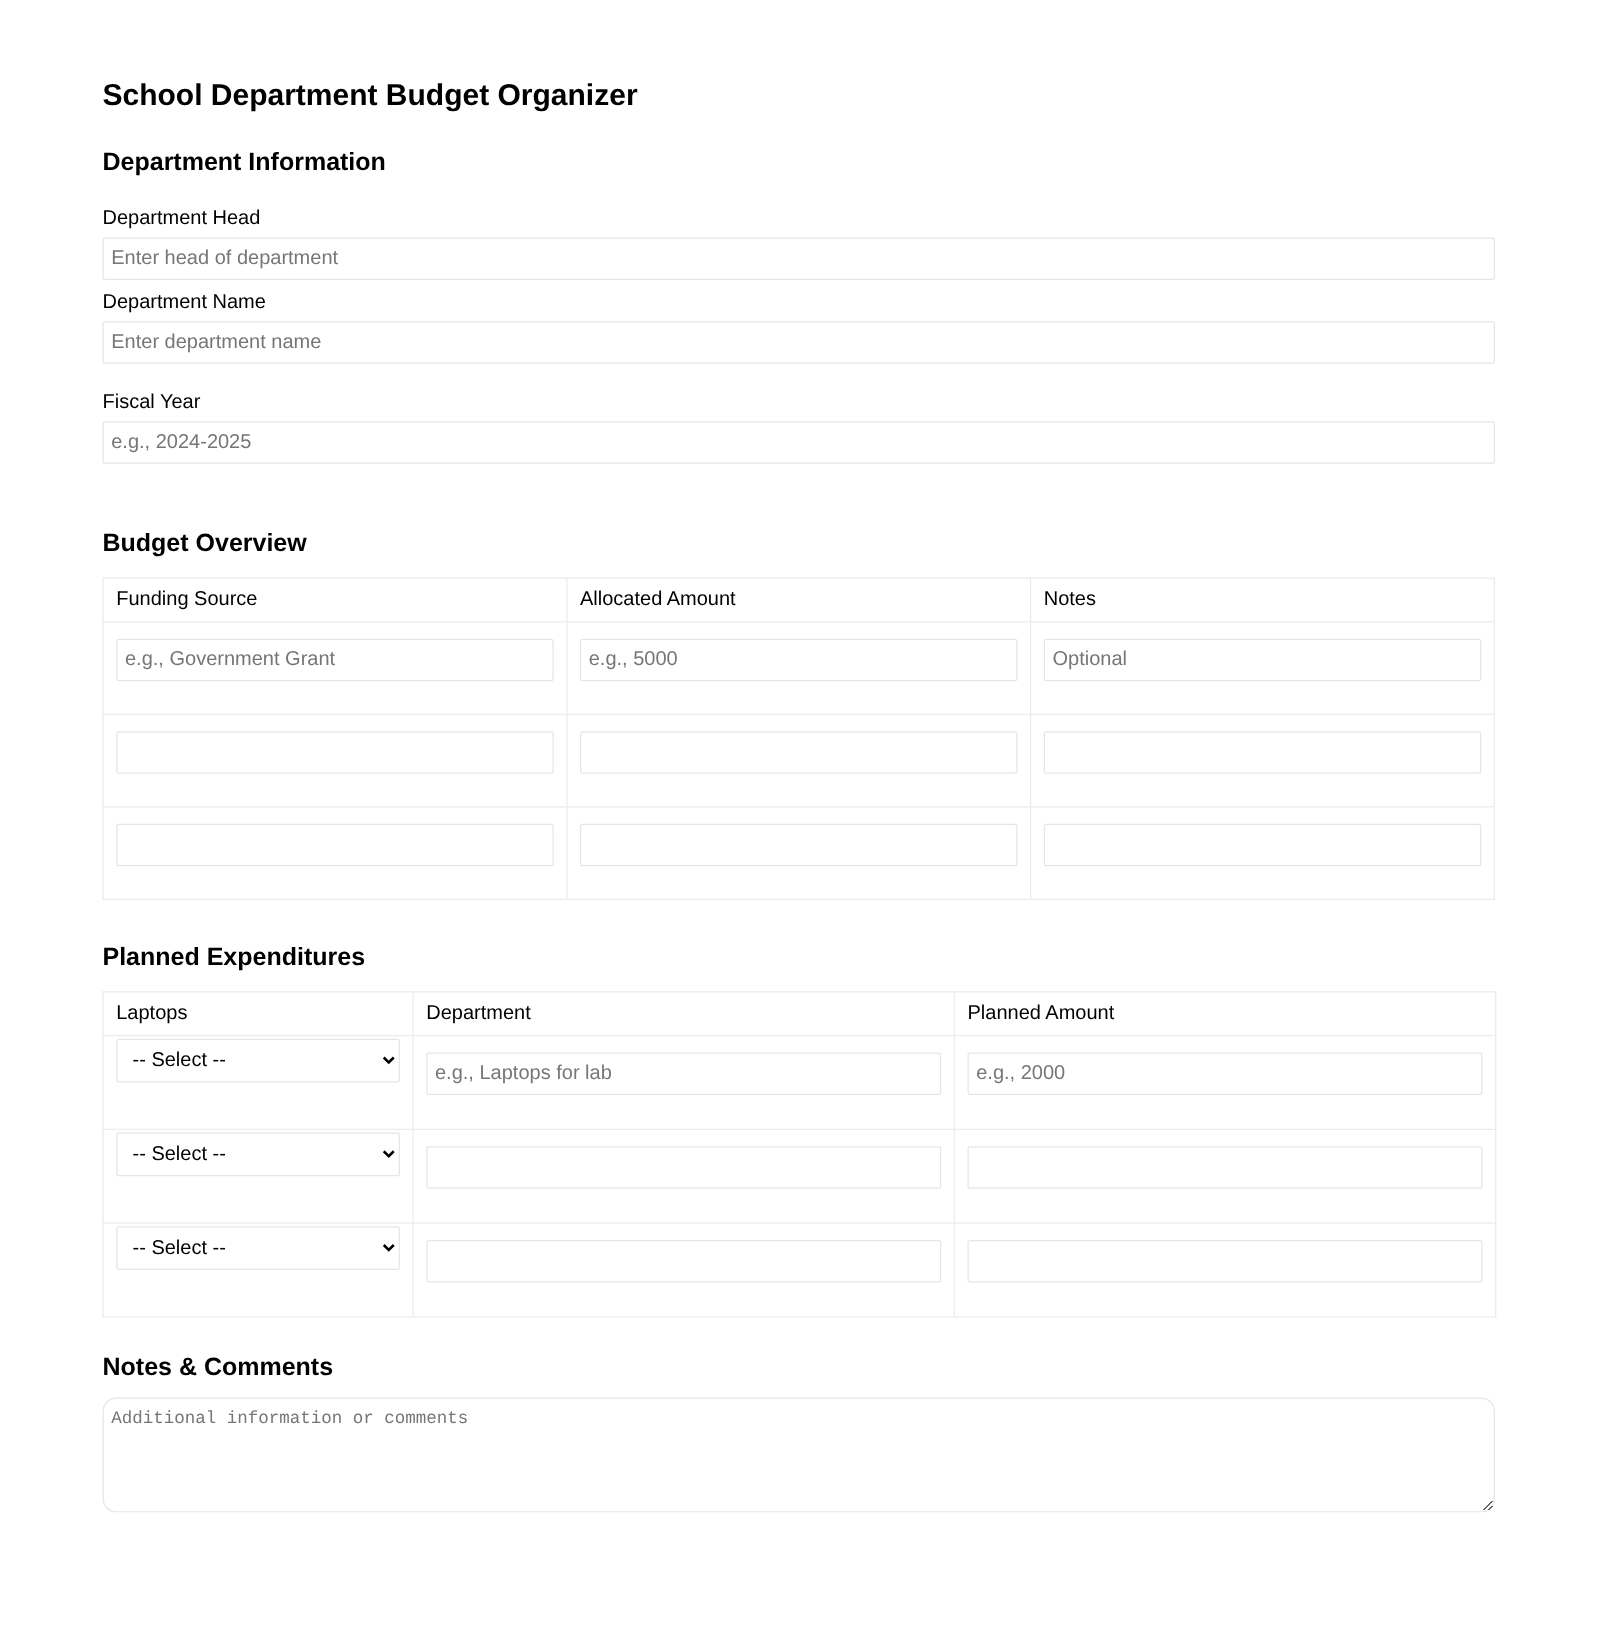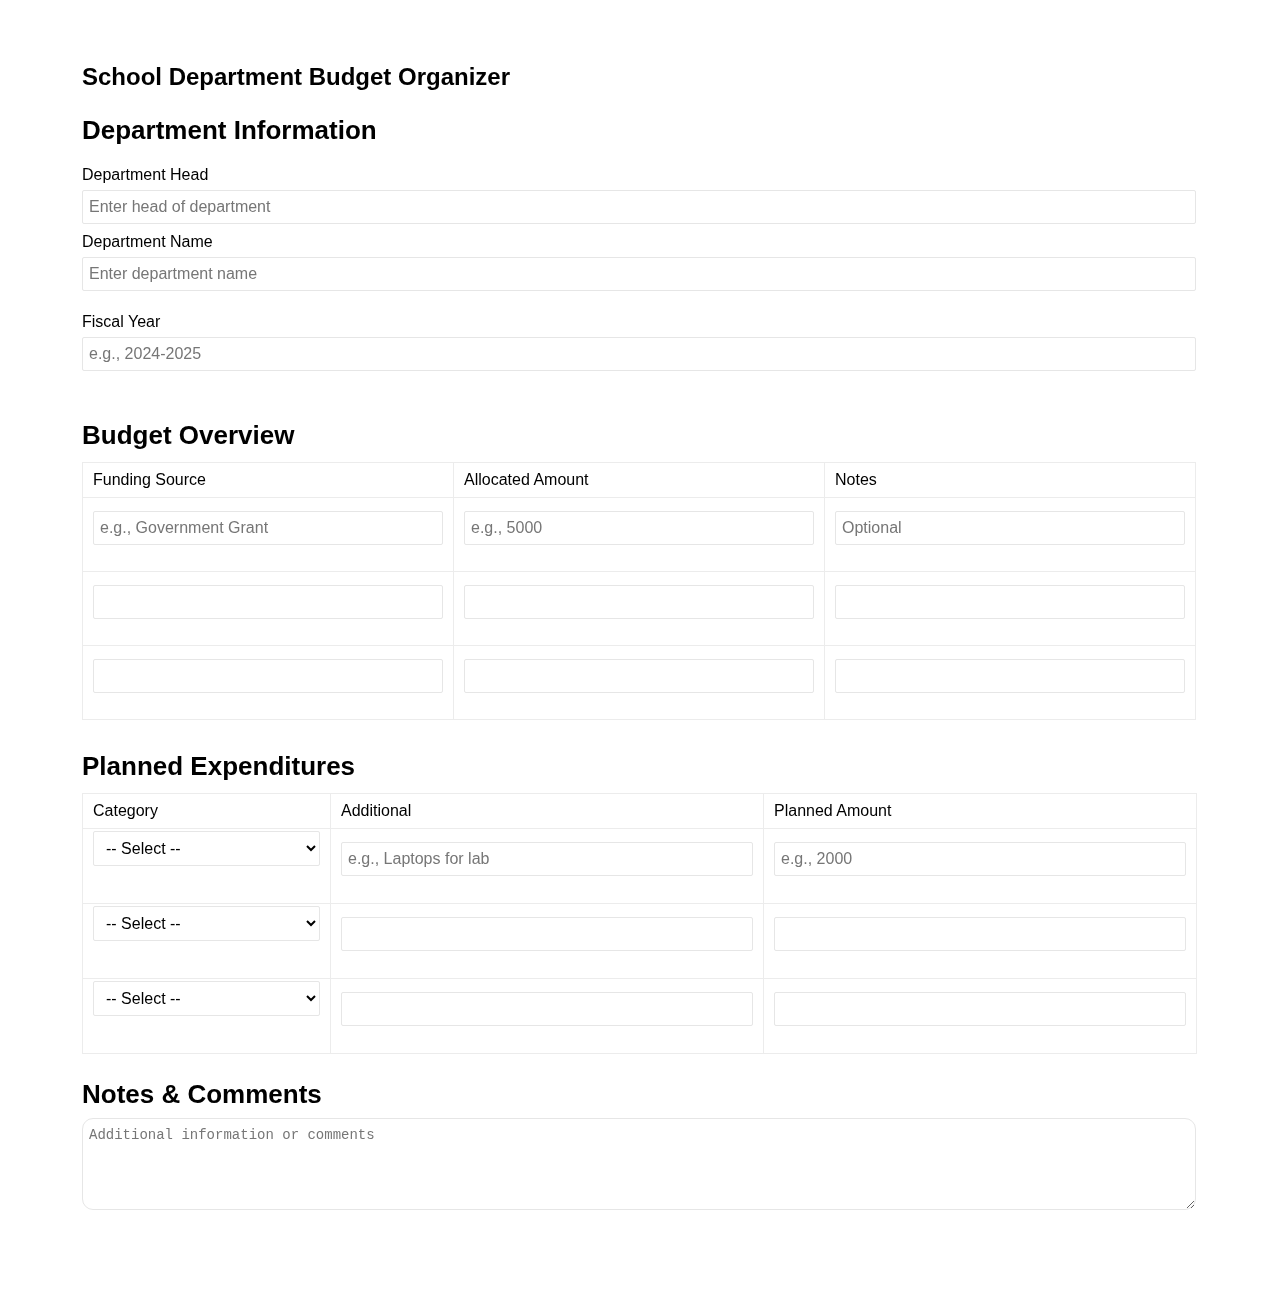--- a/index.html
+++ b/index.html
@@ -1,19 +1,19 @@
 <!DOCTYPE html>
 <html><head>
 <meta charset="utf-8">
 <style>
   html, body { margin:0; padding:0; background:#fff; }
   body { font-family: "Liberation Sans", sans-serif; color:#000; width:1278px; }
   .wrap { position:relative; padding:58px 82px 0 82px; width:1114px; }
   h1 { font-size:24px; font-weight:bold; margin:0; line-height:38px; }
-  h2 { font-size:26px; font-weight:bold; margin:0; line-height:28px; }
+  h2 { font-size:20px; font-weight:bold; margin:0; line-height:28px; }
   label.lbl { display:block; font-size:16px; line-height:20px; margin:0; }
   input.txt, select.sel, textarea.ta {
     box-sizing:border-box; border:1px solid #e6e6e6; border-radius:2px;
     font-family:"Liberation Sans", sans-serif; font-size:16px; color:#000;
     background:#fff; outline:none;
   }
   input.txt { height:34px; padding:0 6px; width:100%; }
   input.txt::placeholder { color:#767676; }
   table { border-collapse:collapse; width:1114px; table-layout:fixed; }
   td, th { border:1px solid #ececec; text-align:left; font-weight:normal; font-size:16px; }
@@ -74,22 +74,22 @@
 
   <h2 style="margin-top:32px;">Planned Expenditures</h2>
   <table style="margin-top:13px;">
     <colgroup>
         <col style="width:248px">
         <col style="width:433px">
         <col style="width:433px">
       </colgroup>
     <thead>
       <tr>
-        <th>Category</th>
-        <th>Additional</th>
+        <th>Laptops</th>
+        <th>Department</th>
         <th>Planned Amount</th>
       </tr>
     </thead>
     <tbody>
       <tr>
         <td style="height:74px"><select class="sel"><option>-- Select --</option></select></td>
         <td><input class="txt" placeholder="e.g., Laptops for lab" style=""></td>
         <td><input class="txt" placeholder="e.g., 2000" style=""></td>
       </tr>
       <tr>

